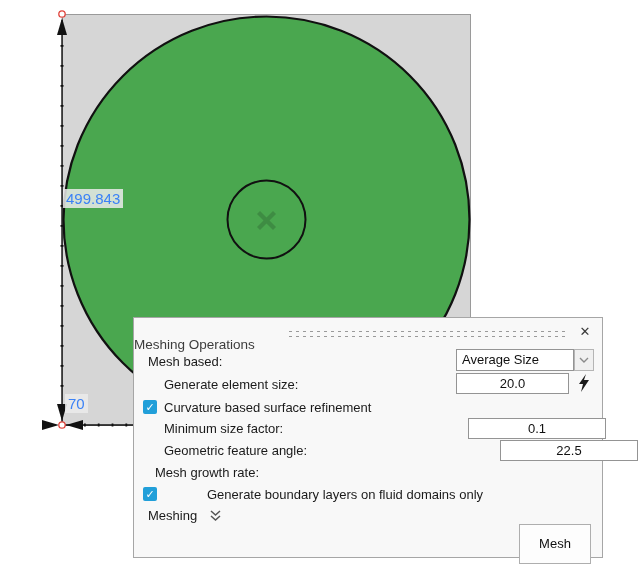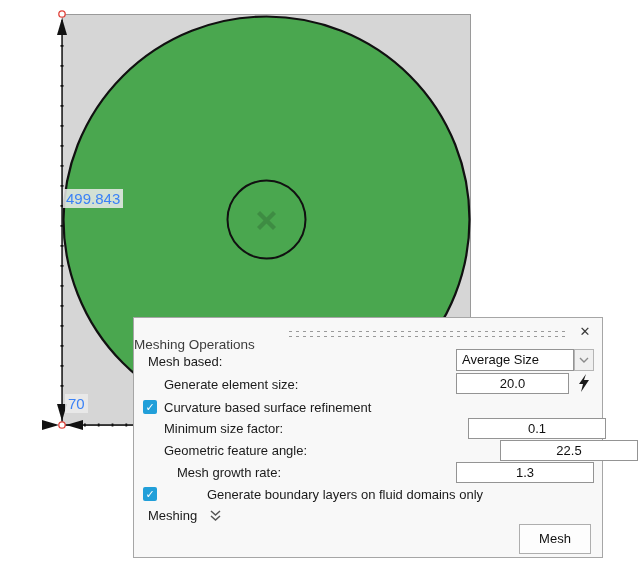--- a/index.html
+++ b/index.html
@@ -51,21 +51,21 @@
   #dd-btn{
     left:440px;top:31px;width:20px;height:22px;box-sizing:border-box;
     background:#f0f0f0;border:1px solid #b5b5b5;
     display:flex;align-items:center;justify-content:center;
   }
   .checkbox{
     width:14px;height:14px;background:#219fd9;border-radius:2px;
     color:#ffffff;font-size:11px;font-weight:bold;line-height:14px;text-align:center;
   }
   #mesh-btn{
-    left:385px;top:206px;width:72px;height:30px;box-sizing:border-box;
+    left:385px;top:206px;width:72px;height:40px;box-sizing:border-box;
     background:#fdfdfd;border:1px solid #aeaeae;
     font-family:inherit;font-size:13px;color:#101010;text-align:center;line-height:22px;
   }
   .adv-chevrons{left:76px;top:192px;}
 </style>
 </head>
 <body>
 
 <svg id="scene" width="640" height="573">
 
@@ -122,22 +122,21 @@
     <span>✓</span>
   </div>
   <div class="abs lbl" style="left:30px;top:82px;">Curvature based surface refinement</div>
 
   <div class="abs lbl" style="left:30px;top:103px;">Minimum size factor:</div>
   <input class="abs field" style="left: 322px; top: 100px; width: 138px; margin-left: 12px;" value="0.1">
 
   <div class="abs lbl" style="left:30px;top:125px;">Geometric feature angle:</div>
   <input class="abs field" style="left: 322px; top: 122px; width: 138px; margin-left: 44px;" value="22.5">
 
-  <div class="abs lbl" style="left:43px;top:147px;">Mesh growth rate:</div>
-  <input class="abs field" style="left: 322px; top: 144px; width: 138px;" value="1.3">
+  <div class="abs lbl" style="left:21px;top:147px;">Mesh growth rate:</div>
 
   <div class="abs checkbox" style="left:9px;top:169px;">
     <span>✓</span>
   </div>
   <div class="abs lbl" style="left:30px;top:169px;margin-left:43px;">Generate boundary layers on fluid domains only</div>
 
   <div class="abs lbl" style="left:14px;top:190px;">Meshing</div>
   <svg class="abs adv-chevrons" width="12" height="12">
     <polyline points="1,1 5.5,5 10,1" fill="none" stroke="#555555" stroke-width="1.5"></polyline>
     <polyline points="1,6 5.5,10 10,6" fill="none" stroke="#555555" stroke-width="1.5"></polyline>

